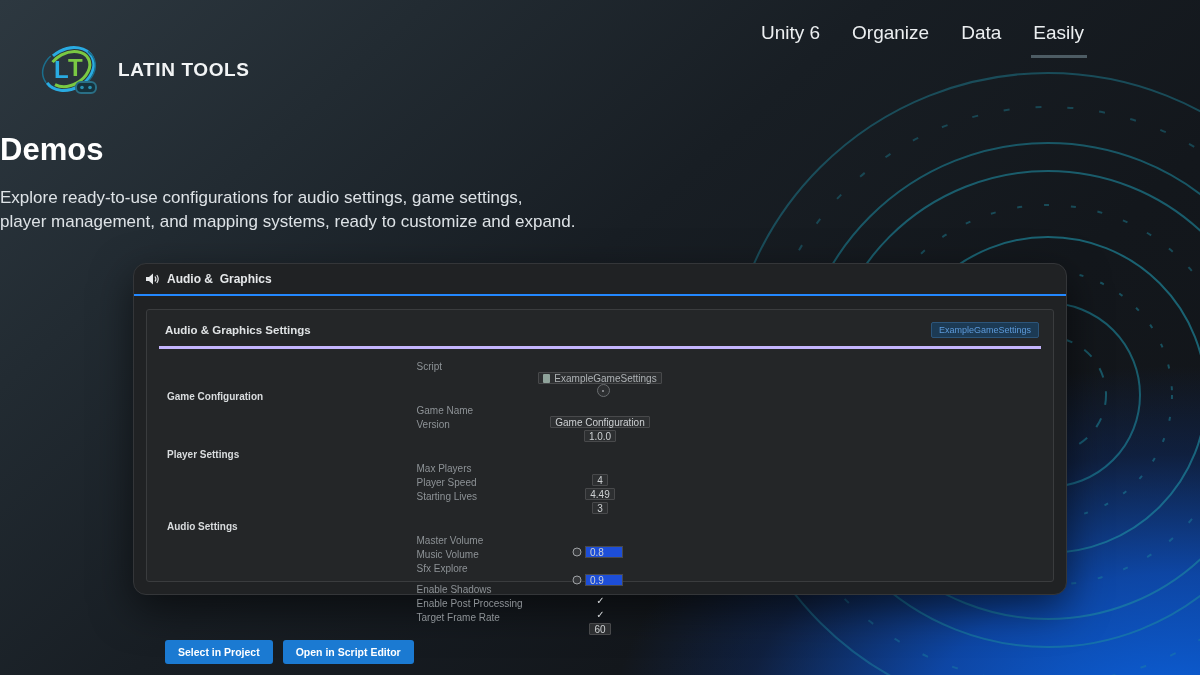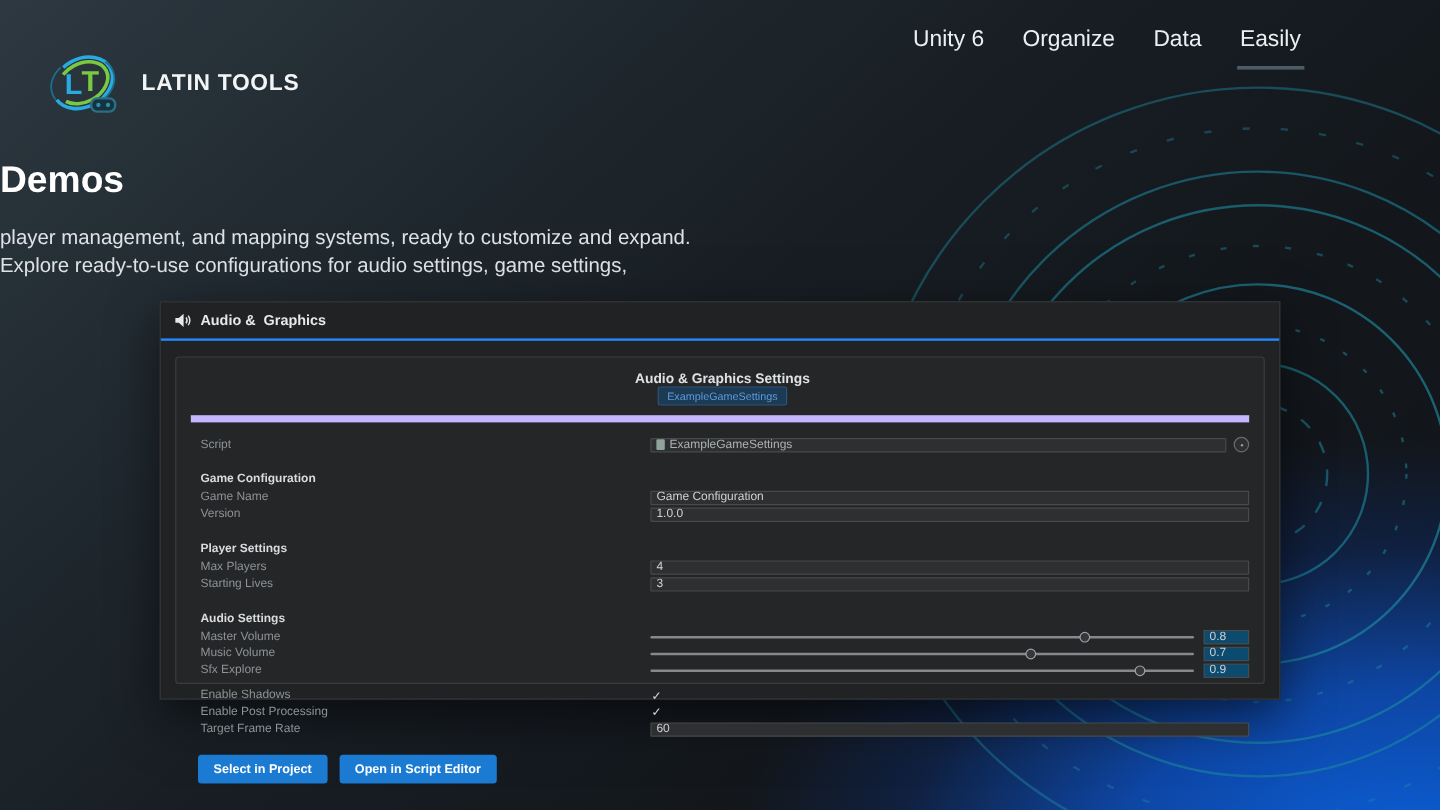--- a/index.html
+++ b/index.html
@@ -20,49 +20,49 @@
   .brand { margin-left:16px; font-size:19px; font-weight:bold; letter-spacing:0.6px; color:#f2f4f5; }
   .nav { position:absolute; right:116px; top:22px; display:flex; gap:32px; align-items:flex-start; }
   .nav-item { font-size:19px; color:#eceff1; cursor:pointer; position:relative; padding-bottom:14px; }
   .nav-item.active:after { content:""; position:absolute; left:50%; transform:translateX(-50%); bottom:0; width:56px; height:3px; background:#4d5c64; }
   
   .hero { position:absolute; top:132px; left:0; width:1156px; text-align:left; z-index:2; }
   .hero h1 { font-size:31px; font-weight:bold; color:#ffffff; margin-bottom:18px; }
   .hero p { font-size:17px; line-height:24px; color:#dde2e6; }
   
   .window {
-    position:absolute; left:133px; top:251px; width:934px; height:332px; z-index:2;
-    background:#202224; border:1px solid #343639; border-radius:0;
+    position:absolute; left:133px; top:263px; width:934px; height:332px; z-index:2;
+    background:#202224; border:1px solid #343639; border-radius:13px;
     box-shadow:0 14px 40px rgba(0,0,0,0.55);
     font-size:10.5px; color:#c8cbcd;
   }
   .win-header { height:32px; display:flex; align-items:center; padding-left:12px; border-bottom:2px solid #2388ff; }
   .win-title { font-weight:bold; font-size:12px; color:#e6e8ea; margin-left:7px; white-space:pre; }
   .panel {
     position:absolute; left:12px; right:12px; top:45px; bottom:12px;
     background:#242628; border:1px solid #3a3c3e; border-radius:3px;
     padding:10px 12px 10px 12px;
   }
-  .panel-head { display:flex; align-items:center; justify-content:space-between; padding:2px 2px 8px 6px; border-bottom:6px solid #c4b5fd;flex-direction:column; }
+  .panel-head { display:flex; align-items:center; justify-content:space-between; padding:2px 2px 8px 6px; border-bottom:3px solid #c4b5fd; }
   .panel-title { font-weight:bold; font-size:11.5px; color:#dfe2e4; }
   .badge { font-size:9px; color:#5d9ada; background:#1c3a54; border:1px solid #2c557a; border-radius:2px; padding:2px 7px; }
   .rows { padding-top:12px; }
-  .row { display:flex; align-items:center; height:13.5px; margin-bottom:0.5px; }
+  .row { display:flex; align-items:center; height:13.5px; margin-bottom:0.5px;flex-direction:column; }
   .row-label { width:383px; padding-left:8px; color:#8d9296; font-size:10px; flex:0 0 auto; }
   .row-header { height:12px; margin-top:8px; margin-bottom:3px; display:flex; align-items:center; }
   .row-header .hdr { padding-left:8px; font-weight:bold; font-size:10px; color:#d9dcde; }
   .field { flex:1 1 auto; height:12px; background:#2d2f31; border:1px solid #48494b; border-radius:1px; display:flex; align-items:center; padding:0 4px; color:#ced1d3; font-size:10px; }
   .objfield { color:#aeb2b5; }
   .objfield .doc { width:7px; height:9px; background:#8fa39b; border-radius:1px; margin-right:4px; flex:0 0 auto; }
   .picker { width:13px; height:13px; border-radius:50%; border:1px solid #6a6d70; margin-left:6px; flex:0 0 auto; position:relative; background:#2d2f31; }
   .picker:after { content:""; position:absolute; left:4.5px; top:4.5px; width:2px; height:2px; border-radius:50%; background:#9a9da0; }
   .slider-wrap { flex:1 1 auto; display:flex; align-items:center; }
   .track { flex:1 1 auto; height:2px; background:#85898c; border-radius:1px; position:relative; }
   .thumb { position:absolute; top:50%; width:9px; height:9px; border:1.5px solid #9fa2a5; background:#35373a; border-radius:50%; transform:translate(-50%,-50%); }
-  .slider-val { width:38px; height:12px; margin-left:8px; background:#0c4a6e; border:1px solid #48494b; display:flex; align-items:center; padding:0 4px; color:#ced1d3; font-size:10px; flex:0 0 auto; }
+  .slider-val { width:38px; height:12px; margin-left:8px; background:#1d4ed8; border:1px solid #48494b; display:flex; align-items:center; padding:0 4px; color:#ced1d3; font-size:10px; flex:0 0 auto; }
   .check { flex:1 1 auto; color:#d5d8da; font-size:10px; padding-left:1px; }
   .btn-row { display:flex; gap:10px; margin-top:14px; padding-left:6px; }
   .btn { background:#1b7ad2; color:#ffffff; font-weight:bold; font-size:10.5px; padding:6px 13px; border:none; border-radius:3px; cursor:pointer; font-family:"Liberation Sans", sans-serif; } .gap7 { height:7px; }
   .spk { flex:0 0 auto; }
 </style>
 </head>
 <body>
 
 <svg class="rings" viewBox="0 0 1200 675">
   <g fill="none" stroke="#1e8aa0" stroke-width="2">
@@ -98,22 +98,22 @@
 
 <nav class="nav">
   <div class="nav-item">Unity 6</div>
   <div class="nav-item">Organize</div>
   <div class="nav-item">Data</div>
   <div class="nav-item active">Easily</div>
 </nav>
 
 <section class="hero">
   <h1>Demos</h1>
+  <p>Explore ready-to-use configurations for audio settings, game settings,</p>
   <p>player management, and mapping systems, ready to customize and expand.</p>
-  <p>Explore ready-to-use configurations for audio settings, game settings,</p>
 </section>
 
 <div class="window">
   <div class="win-header">
     <svg class="spk" width="14" height="12" viewBox="0 0 14 12">
       <polygon points="0,4 3,4 7,0.5 7,11.5 3,8 0,8" fill="#e6e8ea"></polygon>
       <path d="M9 3.5 Q10.8 6 9 8.5" stroke="#e6e8ea" stroke-width="1.2" fill="none"></path>
       <path d="M10.8 2 Q13.6 6 10.8 10" stroke="#e6e8ea" stroke-width="1.2" fill="none"></path>
     </svg>
     <span class="win-title">Audio &amp;  Graphics</span>
@@ -159,20 +159,26 @@
       <div class="row-header">
           <span class="hdr">Player Settings</span>
         </div>
       <div class="row">
         <span class="row-label">Max Players</span>
         <div class="field">
             <span>4</span>
           </div>
       </div>
       <div class="row">
+        <span class="row-label">Player Speed</span>
+        <div class="field">
+            <span>4.49</span>
+          </div>
+      </div>
+      <div class="row">
         <span class="row-label">Starting Lives</span>
         <div class="field">
             <span>3</span>
           </div>
       </div>
 
       <div class="gap7"></div>
 
       <div class="row-header">
           <span class="hdr">Audio Settings</span>
@@ -181,26 +187,20 @@
         <span class="row-label">Master Volume</span>
         <div class="slider-wrap">
           <div class="track">
             <span class="thumb" style="left: 80%;"></span>
           </div>
           <div class="slider-val">0.8</div>
         </div>
       </div>
       <div class="row">
         <span class="row-label">Music Volume</span>
-        <div class="slider-wrap">
-          <div class="track">
-            <span class="thumb" style="left: 70%;"></span>
-          </div>
-          <div class="slider-val">0.7</div>
-        </div>
       </div>
       <div class="row">
         <span class="row-label">Sfx Explore</span>
         <div class="slider-wrap">
           <div class="track">
             <span class="thumb" style="left: 90%;"></span>
           </div>
           <div class="slider-val">0.9</div>
         </div>
       </div>

